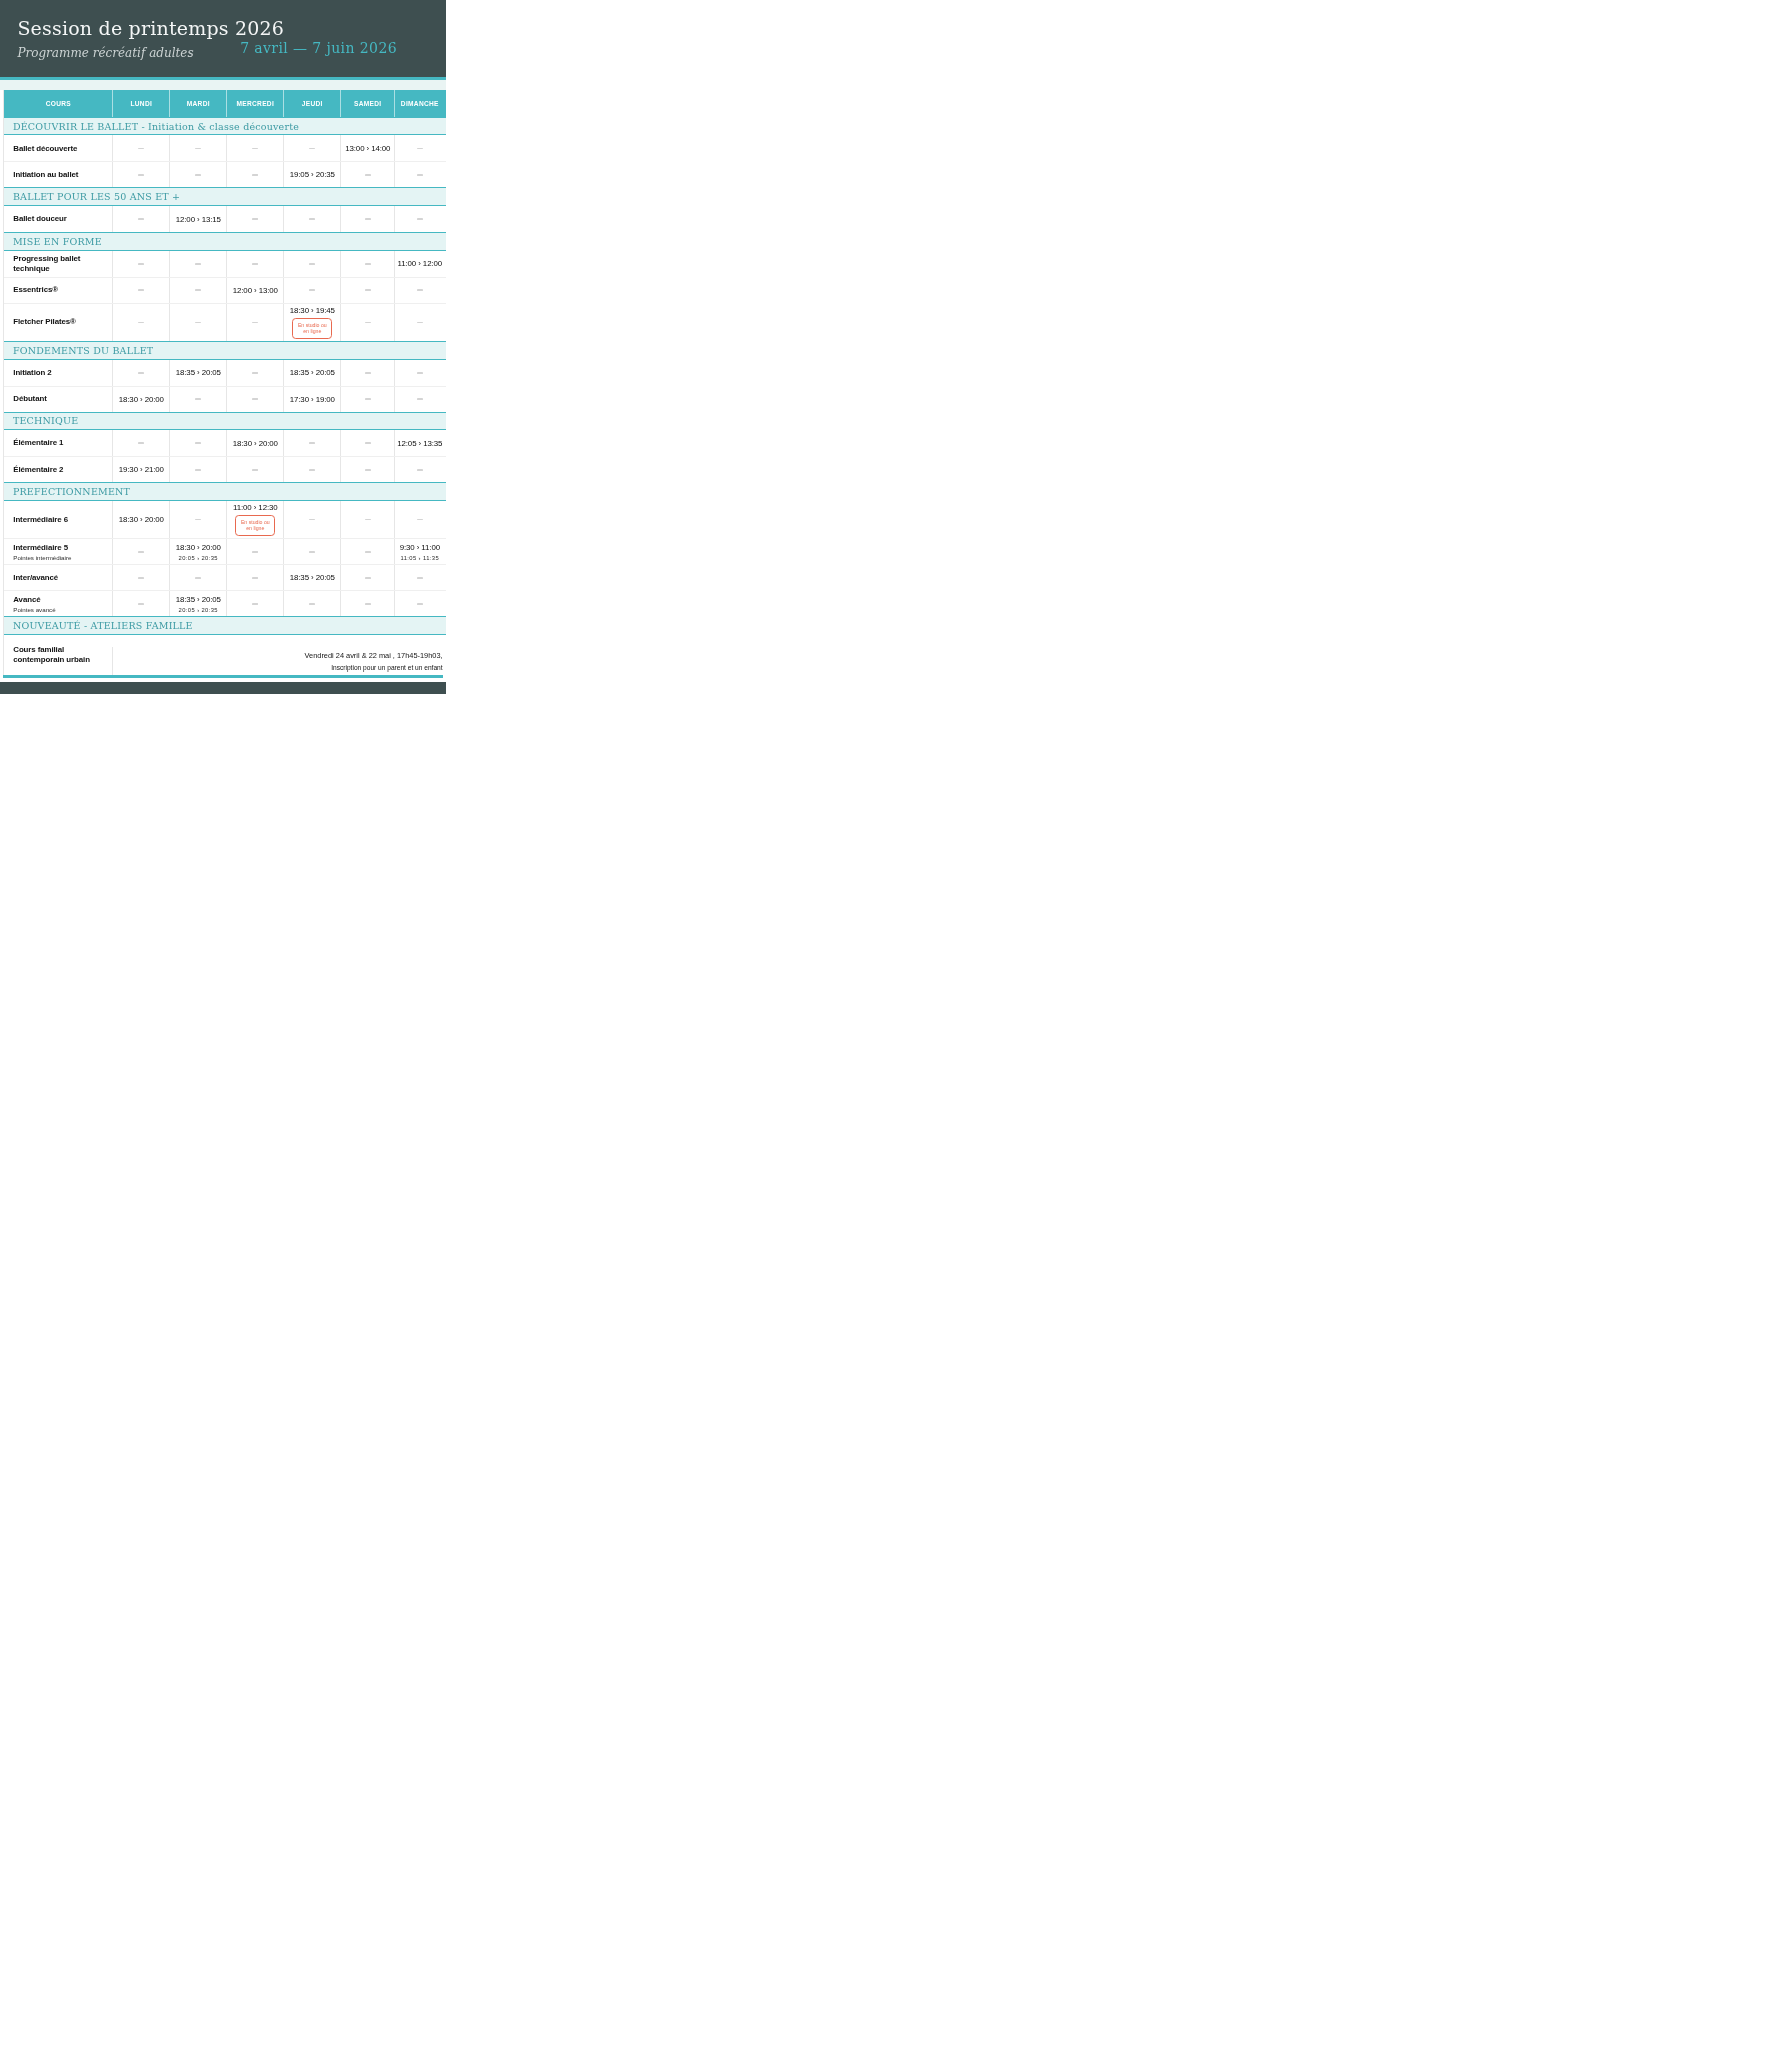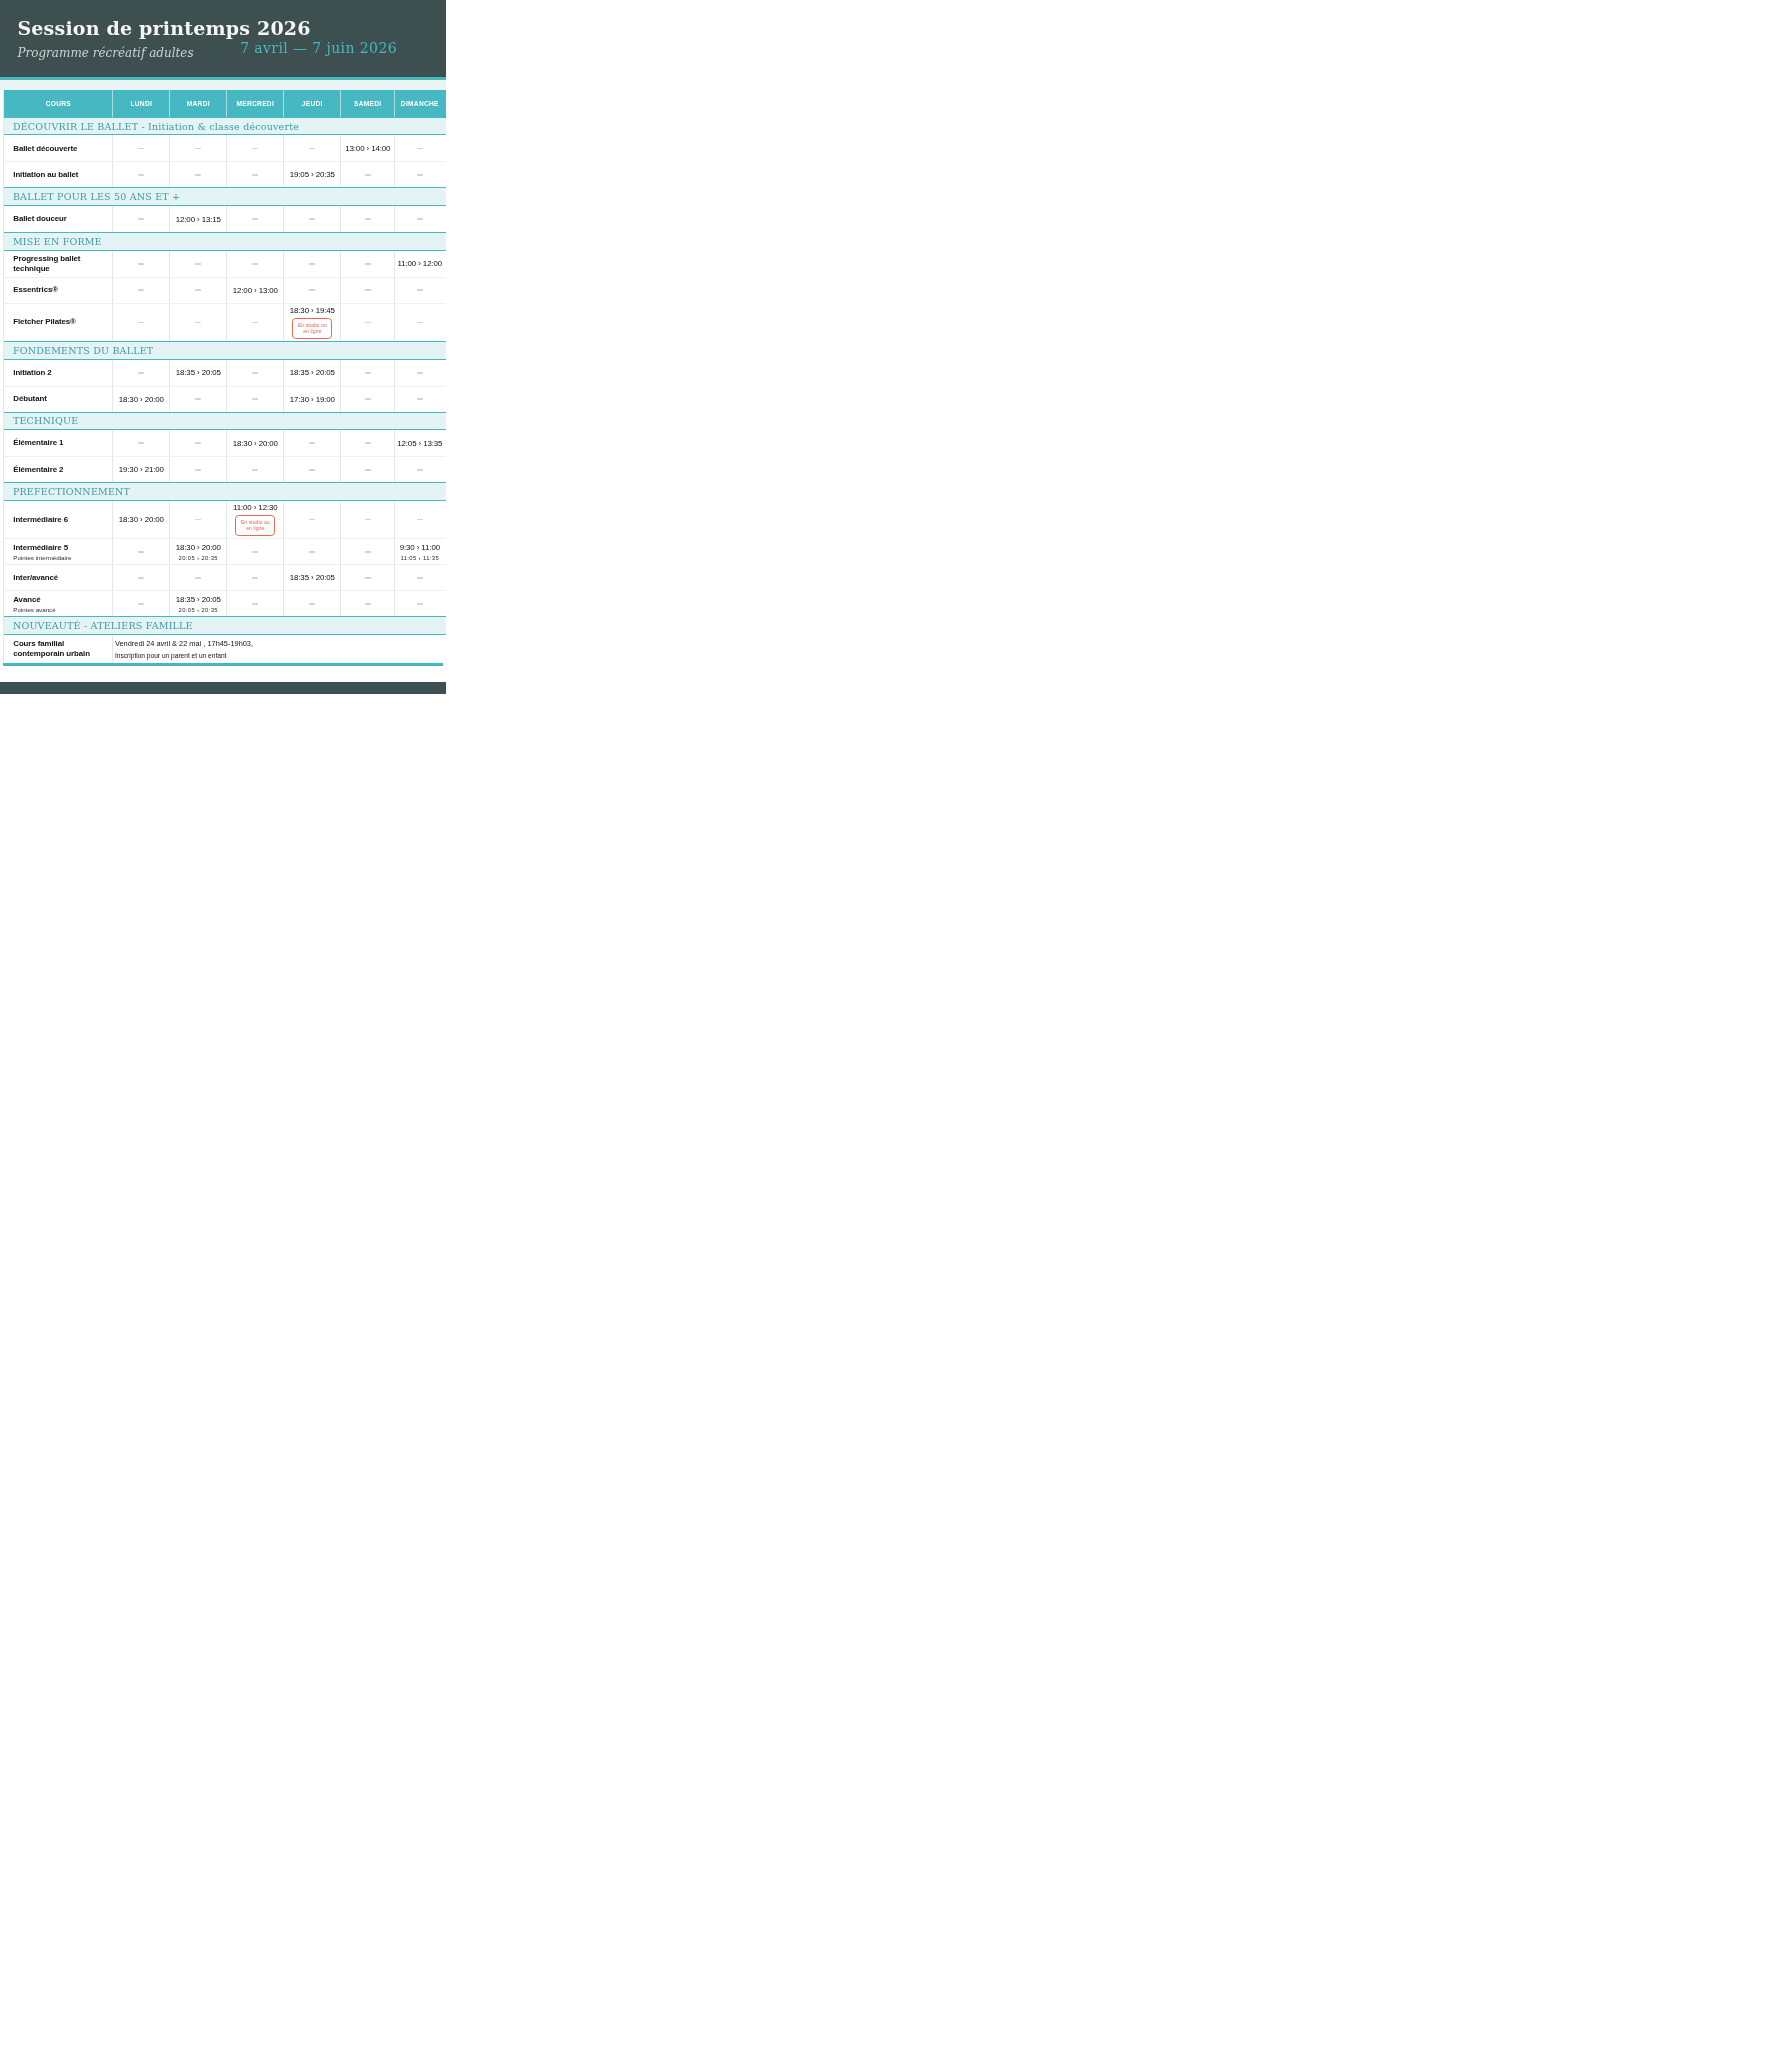--- a/index.html
+++ b/index.html
@@ -22,21 +22,21 @@
   
   .hero{
     position:relative;
     height:77px;
     background:var(--dark);
     color:#fff;
   }
   .hero-title{
     position:absolute;left:17.4px;top:17.4px;
     font-family:"DejaVu Serif", serif;
-    font-size:19px;font-weight:700;letter-spacing:0.2px;
+    font-size:19px;font-weight:400;letter-spacing:0.2px;
     color:#f4f6f6;
     text-align:right;
   }
   .hero-subtitle{
     position:absolute;left:17.4px;top:46px;
     font-family:"DejaVu Serif", serif;
     font-style:italic;font-size:12px;font-weight:400;
     color:#ccd3d3;
   }
   .hero-dates{
@@ -101,22 +101,22 @@
   .dash{width:6.2px;height:1.7px;border-radius:0.4px;background:var(--dash);display:block;}
   .badge{
     margin-top:2.9px;
     border:0.8px solid var(--badge);color:var(--badge);
     border-radius:3.7px;
     font-size:5.2px;line-height:1.3;text-align:center;
     padding:2.5px 3.3px;max-width:40px;background:#fff;
   }
   .merged-cell{
     grid-column:2 / -1;
-    display:flex;flex-direction:column;align-items:flex-start;justify-content:center;
-    border-left:0.4px solid #e6e6e6;padding:4.1px 1.7px;
+    display:flex;flex-direction:column;align-items:flex-end;justify-content:center;
+    border-left:0.4px solid #e6e6e6;padding:4.1px 1.7px;margin-top:12px;
   }
   .note-line-1{font-size:7.4px;color:#141414;}
   .note-line-2{font-size:6.6px;color:#141414;margin-top:3.7px;}
   .family-row{min-height:36px;}
   .bottom-teal{width:440px;margin:0 3.3px;height:3.3px;background:var(--accent);}
   .footer-bar{
     position:absolute;left:0;bottom:0;width:100%;height:12.4px;background:var(--dark);
   }
 </style>
 </head>

